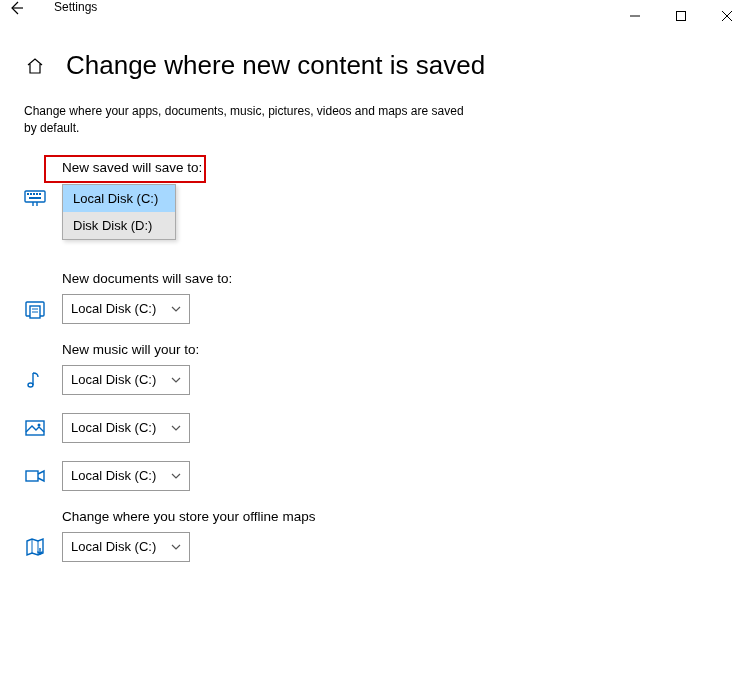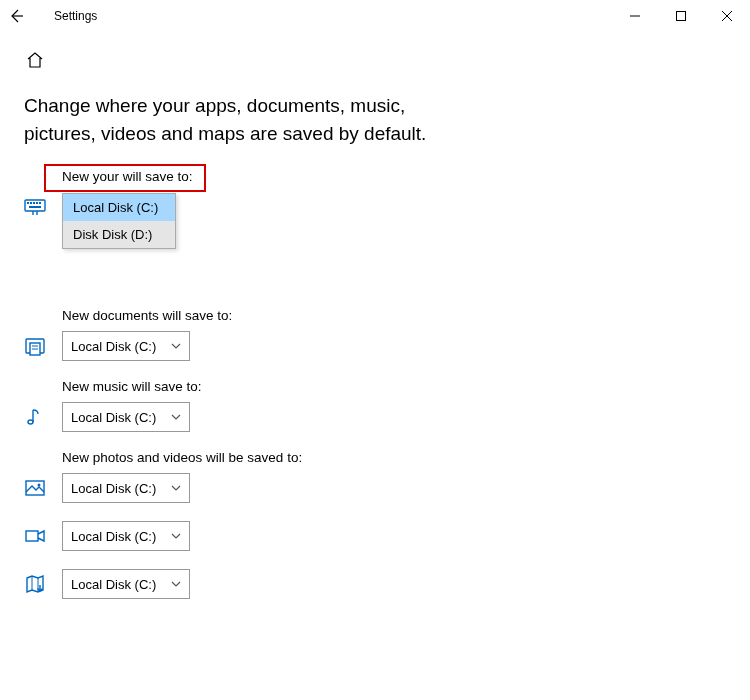--- a/index.html
+++ b/index.html
@@ -7,21 +7,20 @@
     font-family: "Segoe UI", Arial, sans-serif;
     font-size: 13px;
     color: #000;
     background: #fff;
     width: 750px;
     height: 700px;
     overflow: hidden;
   }
   .titlebar {
     display: flex;
-    align-items: center;
     height: 32px;
     padding-left: 8px;
   }
   .titlebar .back {
     width: 32px;
     text-align: center;
     font-size: 16px;
     cursor: pointer;
   }
   .titlebar .title {
@@ -49,21 +48,21 @@
     display: flex;
     align-items: center;
     justify-content: center;
   }
   .header h1 {
     font-weight: 400;
     font-size: 26px;
   }
   .desc {
     padding: 12px 24px 10px 24px;
-    font-size: 19px;
+    font-size: 12px;
     max-width: 500px;
     line-height: 1.45;
   }
   .content { padding: 4px 24px 0 24px; }
   .section { margin-top: 18px; }
   .section-first { margin-top: 8px; position: relative; }
   .label {
     font-size: 13.5px;
     margin-bottom: 8px;
     display: inline-block;
@@ -153,29 +152,30 @@
       </svg>
   </div>
 </div>
 
 <div class="header">
   <div class="home-icon">
     <svg width="20" height="20" viewBox="0 0 20 20">
         <path d="M3 9 L10 3 L17 9 M5 8 V17 H15 V8" stroke="#000" stroke-width="1.2" fill="none"></path>
       </svg>
   </div>
+  <h1>Change where new content is saved</h1>
 </div>
 
 <div class="desc">Change where your apps, documents, music, pictures, videos and maps are saved by default.</div>
 
 <div class="content">
 
   <div class="section section-first">
     <div class="highlight-box"></div>
-    <span class="label" style="padding-left:38px;">New your will save to:</span>
+    <span class="label" style="padding-left:38px;">New saved will save to:</span>
     <div class="row">
       <div class="icon">
         <svg width="22" height="22" viewBox="0 0 22 22">
             <rect x="1" y="4" width="20" height="11" rx="1" stroke="#0067c0" stroke-width="1.4" fill="none"></rect>
             <rect x="3" y="6" width="2" height="2" fill="#0067c0"></rect>
             <rect x="6" y="6" width="2" height="2" fill="#0067c0"></rect>
             <rect x="9" y="6" width="2" height="2" fill="#0067c0"></rect>
             <rect x="12" y="6" width="2" height="2" fill="#0067c0"></rect>
             <rect x="15" y="6" width="2" height="2" fill="#0067c0"></rect>
             <rect x="5" y="10" width="12" height="2" fill="#0067c0"></rect>
@@ -185,21 +185,21 @@
       </div>
       <div style="width:128px;height:30px;"></div>
     </div>
     <div class="dropdown-open">
       <div class="opt sel">Local Disk (C:)</div>
       <div class="opt">Disk Disk (D:)</div>
     </div>
   </div>
 
   <div class="section" style="margin-top:58px;">
-    <span class="label" style="padding-left:38px;margin-top:28px;">New documents will save to:</span>
+    <span class="label" style="padding-left:38px;">New documents will save to:</span>
     <div class="row">
       <div class="icon">
         <svg width="22" height="22" viewBox="0 0 22 22">
             <rect x="2" y="4" width="18" height="14" rx="1" stroke="#0067c0" stroke-width="1.4" fill="none"></rect>
             <rect x="6" y="8" width="10" height="12" stroke="#0067c0" stroke-width="1.4" fill="#fff"></rect>
             <line x1="8" y1="11" x2="14" y2="11" stroke="#0067c0" stroke-width="1"></line>
             <line x1="8" y1="14" x2="14" y2="14" stroke="#0067c0" stroke-width="1"></line>
           </svg>
       </div>
       <div class="select">
@@ -207,42 +207,41 @@
         <span class="chev">
             <svg width="10" height="10">
               <path d="M1 3 L5 7 L9 3" stroke="#555" stroke-width="1.2" fill="none"></path>
             </svg>
           </span>
       </div>
     </div>
   </div>
 
   <div class="section">
-    <span class="label" style="padding-left:38px;">New music will save to:</span>
+    <span class="label" style="padding-left:38px;">New music will your to:</span>
     <div class="row">
       <div class="icon">
         <svg width="22" height="22" viewBox="0 0 22 22">
             <path d="M9 4 L9 16" stroke="#0067c0" stroke-width="1.4" fill="none"></path>
             <ellipse cx="6.5" cy="16" rx="2.5" ry="2" stroke="#0067c0" stroke-width="1.4" fill="none"></ellipse>
             <path d="M9 4 Q14 4 14 8" stroke="#0067c0" stroke-width="1.4" fill="none"></path>
           </svg>
       </div>
       <div class="select">
         <span>Local Disk (C:)</span>
         <span class="chev">
             <svg width="10" height="10">
               <path d="M1 3 L5 7 L9 3" stroke="#555" stroke-width="1.2" fill="none"></path>
             </svg>
           </span>
       </div>
     </div>
   </div>
 
   <div class="section">
-    <span class="label" style="padding-left:38px;">New photos and videos will be saved to:</span>
     <div class="row">
       <div class="icon">
         <svg width="22" height="22" viewBox="0 0 22 22">
             <rect x="2" y="4" width="18" height="14" stroke="#0067c0" stroke-width="1.4" fill="none"></rect>
             <path d="M2 15 L8 9 L12 13 L15 10 L20 15" stroke="#0067c0" stroke-width="1.4" fill="none"></path>
             <circle cx="15" cy="8" r="1.5" fill="#0067c0"></circle>
           </svg>
       </div>
       <div class="select">
         <span>Local Disk (C:)</span>
@@ -268,20 +267,21 @@
         <span class="chev">
             <svg width="10" height="10">
               <path d="M1 3 L5 7 L9 3" stroke="#555" stroke-width="1.2" fill="none"></path>
             </svg>
           </span>
       </div>
     </div>
   </div>
 
   <div class="section">
+    <span class="label" style="padding-left:38px;">Change where you store your offline maps</span>
     <div class="row">
       <div class="icon">
         <svg width="22" height="22" viewBox="0 0 22 22">
             <path d="M3 5 L8 3 L14 5 L19 3 V17 L14 19 L8 17 L3 19 Z" stroke="#0067c0" stroke-width="1.4" fill="none"></path>
             <path d="M8 3 V17 M14 5 V19" stroke="#0067c0" stroke-width="1"></path>
             <path d="M16 12 L16 18 M13.5 15.5 L16 18 L18.5 15.5" stroke="#0067c0" stroke-width="1.4" fill="none"></path>
           </svg>
       </div>
       <div class="select">
         <span>Local Disk (C:)</span>

